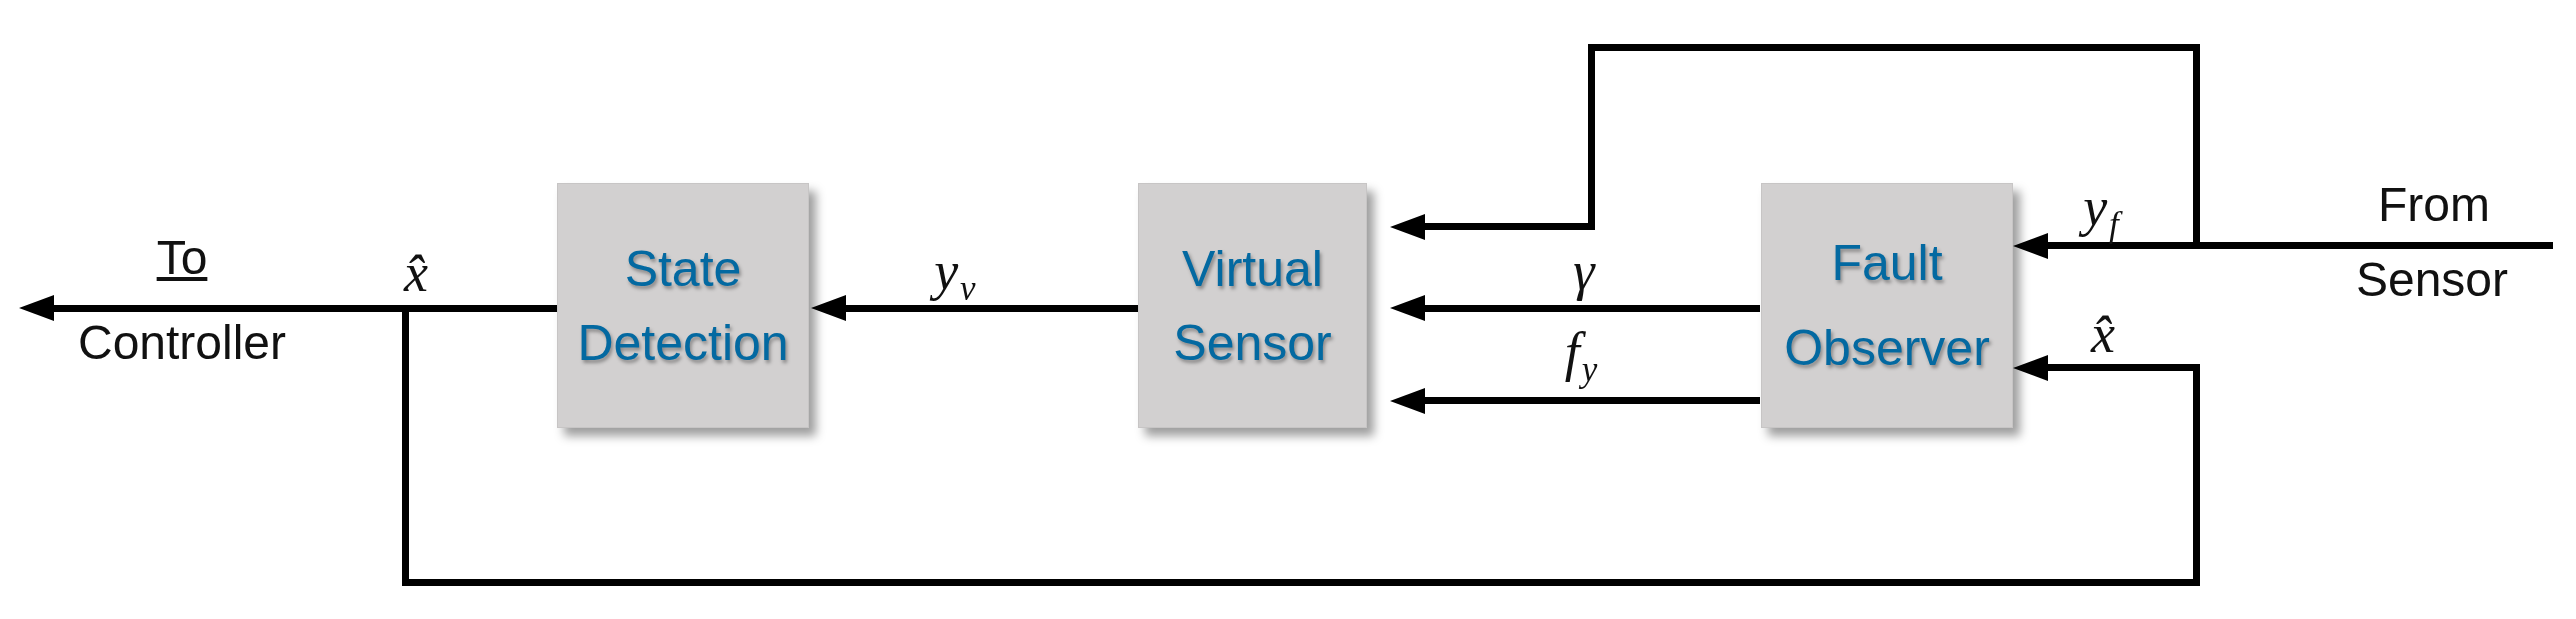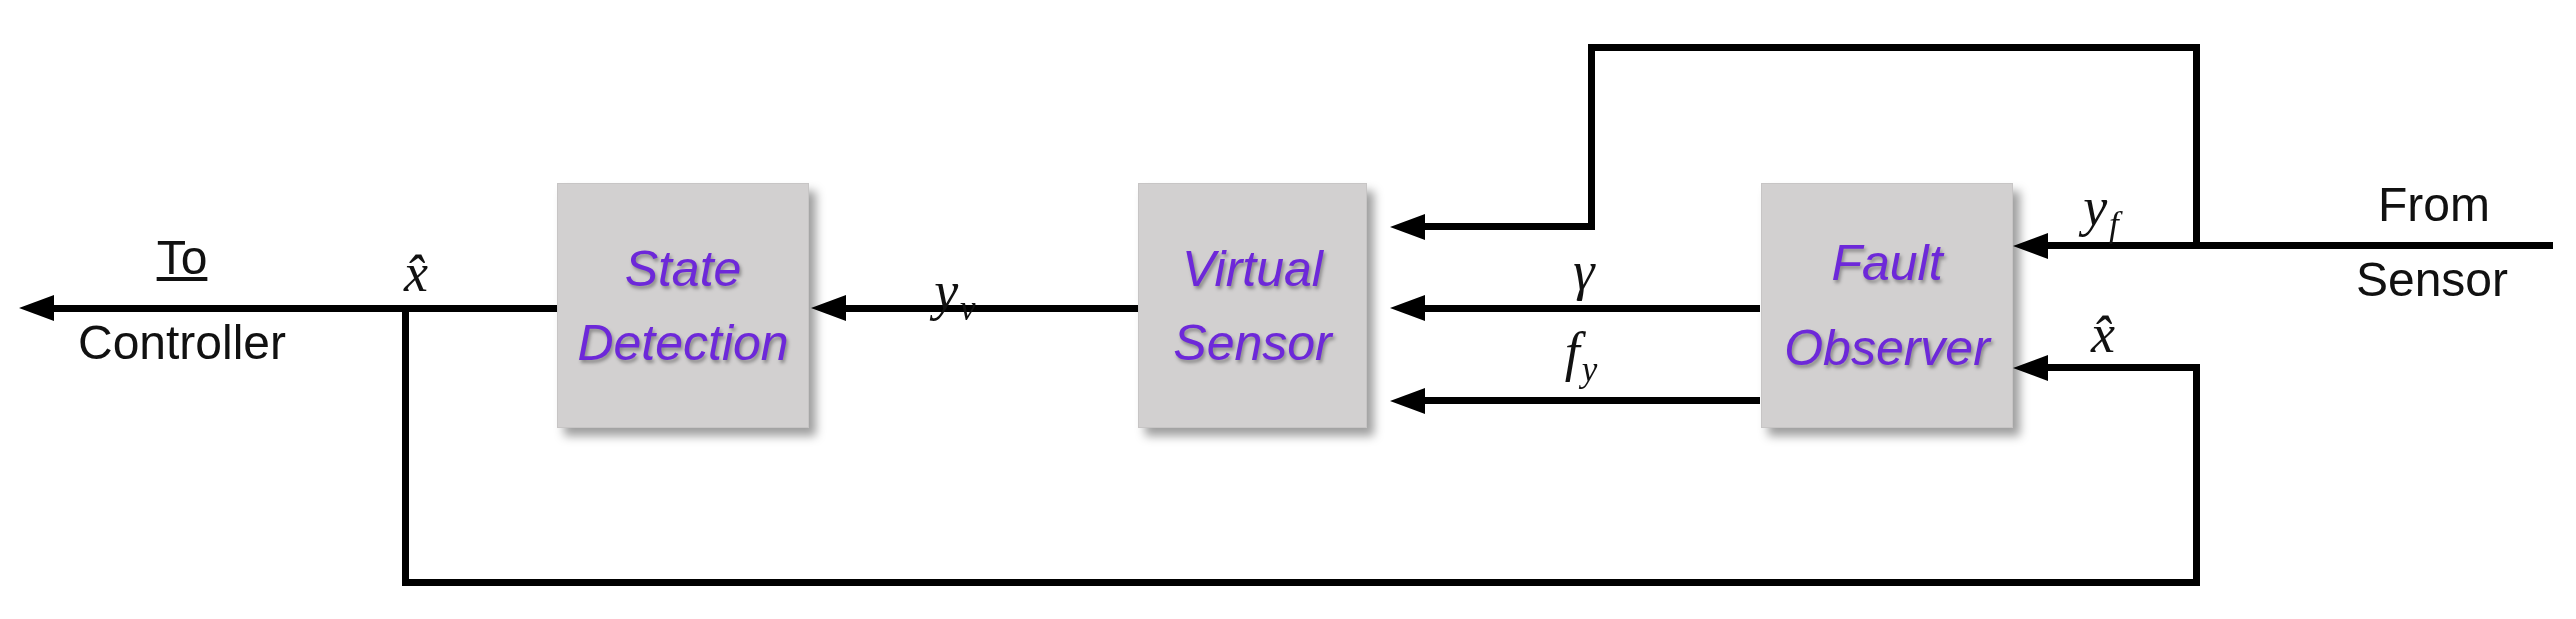--- a/index.html
+++ b/index.html
@@ -15,24 +15,23 @@
     width:252px;height:245px;
     background:#d2d0d0;
     border:0.9px solid #c7c5c5;
     box-shadow:6.5px 8.3px 9.2px rgba(0,0,0,0.38);
     display:flex;flex-direction:column;
     align-items:center;justify-content:center;
     box-sizing:border-box;
   }
   .block .bline{
     font-size:50px;line-height:74px;
-    color:#6d28d9;
+    color:#0369a1;
     text-shadow:1.8px 2.8px 3.7px rgba(0,0,0,0.35);
     white-space:nowrap;
-    font-style:italic;
   }
   .hline{position:absolute;height:6.5px;background:#000;}
   .vline{position:absolute;width:6.5px;background:#000;}
   .arrow-left{
     position:absolute;width:0;height:0;
     border-top:13px solid transparent;
     border-bottom:13px solid transparent;
     border-right:35px solid #000;
   }
   .tlabel{
@@ -100,21 +99,21 @@
     <span class="bline">Observer</span>
   </div>
 
   <div class="tlabel" style="left:182px;top:234px;text-decoration:underline;">To</div>
   <div class="tlabel" style="left:182px;top:319px;">Controller</div>
   <div class="tlabel" style="left:2434px;top:181px;">From</div>
   <div class="tlabel" style="left:2432px;top:256px;">Sensor</div>
 
   <div class="mlabel" style="left:416px;top:246px;">x̂</div>
 
-  <div class="mlabel" style="left:955px;top:244px;margin-top:20px;"><span>y</span><span class="msub">v</span></div>
+  <div class="mlabel" style="left:955px;top:244px;"><span>y</span><span class="msub">v</span></div>
 
   <div class="mlabel" style="left:1584px;top:244px;">γ</div>
 
   <div class="mlabel" style="left:1581px;top:325px;"><span>f</span><span class="msub">y</span></div>
 
   <div class="mlabel" style="left:2101px;top:180px;"><span>y</span><span class="msub">f</span></div>
 
   <div class="mlabel" style="left:2103px;top:307px;">x̂</div>
 
 </div>

